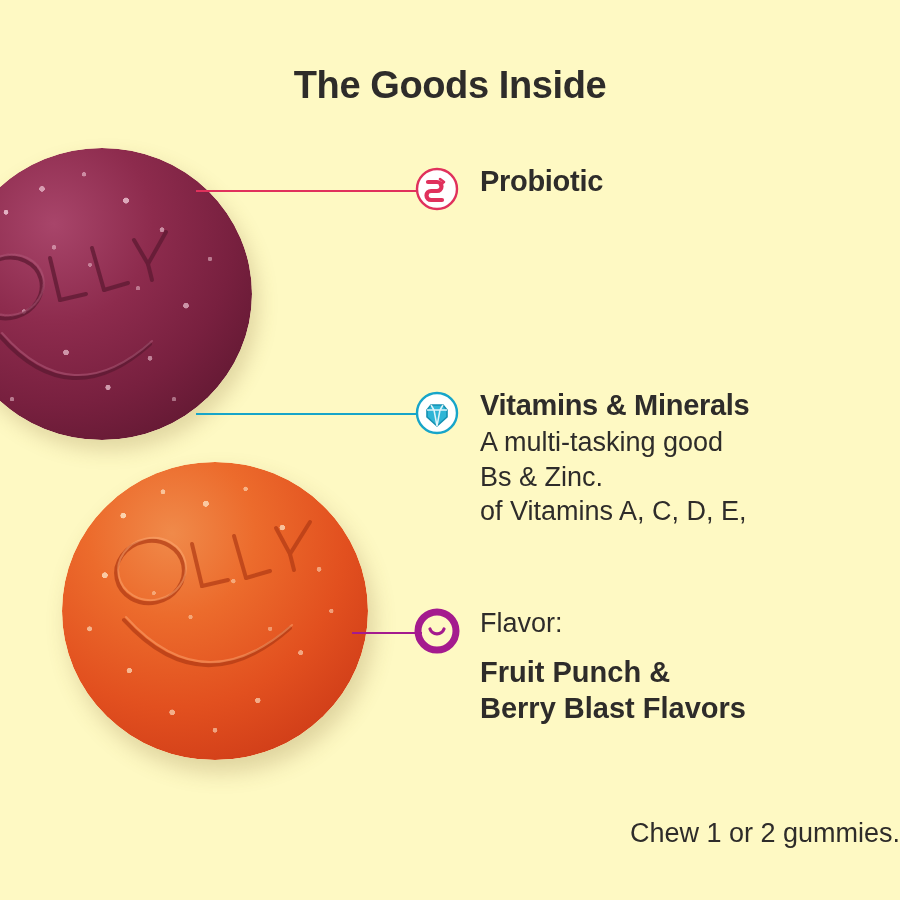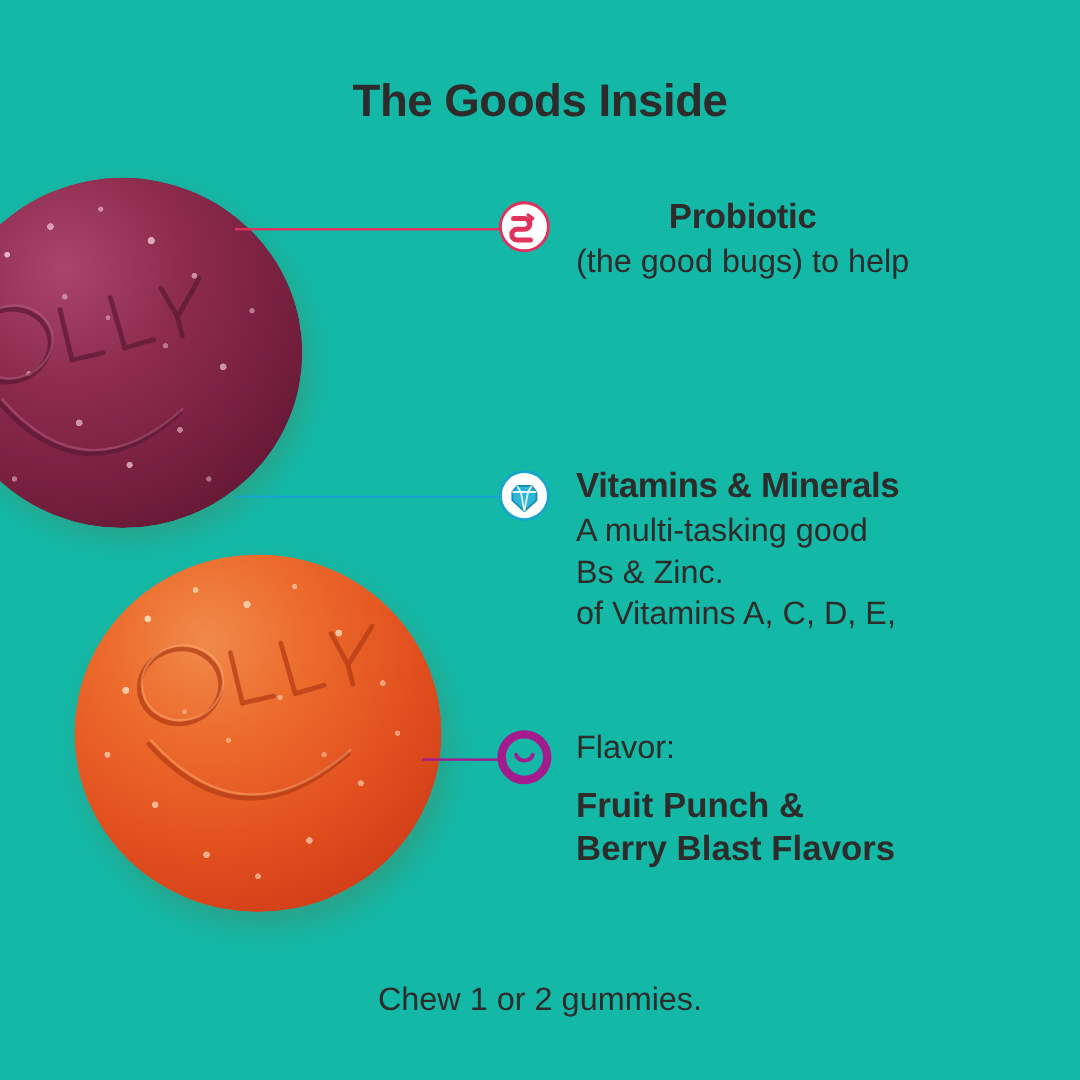--- a/index.html
+++ b/index.html
@@ -10,21 +10,21 @@
     width: 900px;
     height: 900px;
     background: #f5e0a8;
     font-family: "Liberation Sans", sans-serif;
     overflow: hidden;
   }
   .canvas {
     position: relative;
     width: 900px;
     height: 900px;
-    background: #14b8a6;
+    background: #fef9c3;
     overflow: hidden;
   }
 
   
   .page-title {
     position: absolute;
     top: 64px;
     left: 0;
     width: 900px;
     text-align: center;
@@ -187,21 +187,21 @@
     margin-top: 17px;
   }
   .row-strong .line { display: block; white-space: nowrap; }
 
   
   .footer-note {
     position: absolute;
     top: 818px;
     left: 0;
     width: 900px;
-    text-align: center;
+    text-align: right;
     font-size: 27px;
     color: #2e2c2a;
   }
 </style>
 </head>
 <body>
 
 <div class="canvas">
 
   <div class="page-title">The Goods Inside</div>
@@ -256,21 +256,20 @@
     <div class="badge">
       <svg width="46" height="46" viewBox="0 0 46 46">
         <circle cx="23" cy="23" r="20" fill="#ffffff" stroke="#e0315c" stroke-width="2.4"></circle>
         <path d="M14 16 h9 a4.5 4.5 0 0 1 0 9 h-6 a4.5 4.5 0 0 0 0 9 h11" fill="none" stroke="#e0315c" stroke-width="4.2" stroke-linecap="round" stroke-linejoin="round"></path>
         <path d="M26 13 l4 3 -4 3" fill="none" stroke="#e0315c" stroke-width="2.6" stroke-linecap="round" stroke-linejoin="round"></path>
       </svg>
     </div>
     <div class="row-text">
       <div class="row-heading">Probiotic</div>
       <div class="row-body">
-        <span class="line">(the good bugs) to help</span>
       </div>
     </div>
   </div>
 
   <div class="row row-vitamins">
     <div class="badge">
       <svg width="46" height="46" viewBox="0 0 46 46">
         <circle cx="23" cy="23" r="20" fill="#ffffff" stroke="#17a5c9" stroke-width="2.4"></circle>
         <path d="M17 15 h12 l4 5 v7 l-10 9 -10 -9 v-7 z" fill="#2fb5d6" stroke="#1490b2" stroke-width="1.6" stroke-linejoin="round"></path>
         <path d="M17 15 l3 5 h6 l3 -5 M20 20 l3 16 M26 20 l-3 16 M13 20 h20" fill="none" stroke="#ffffff" stroke-width="1.5" opacity=".85" stroke-linejoin="round"></path>

